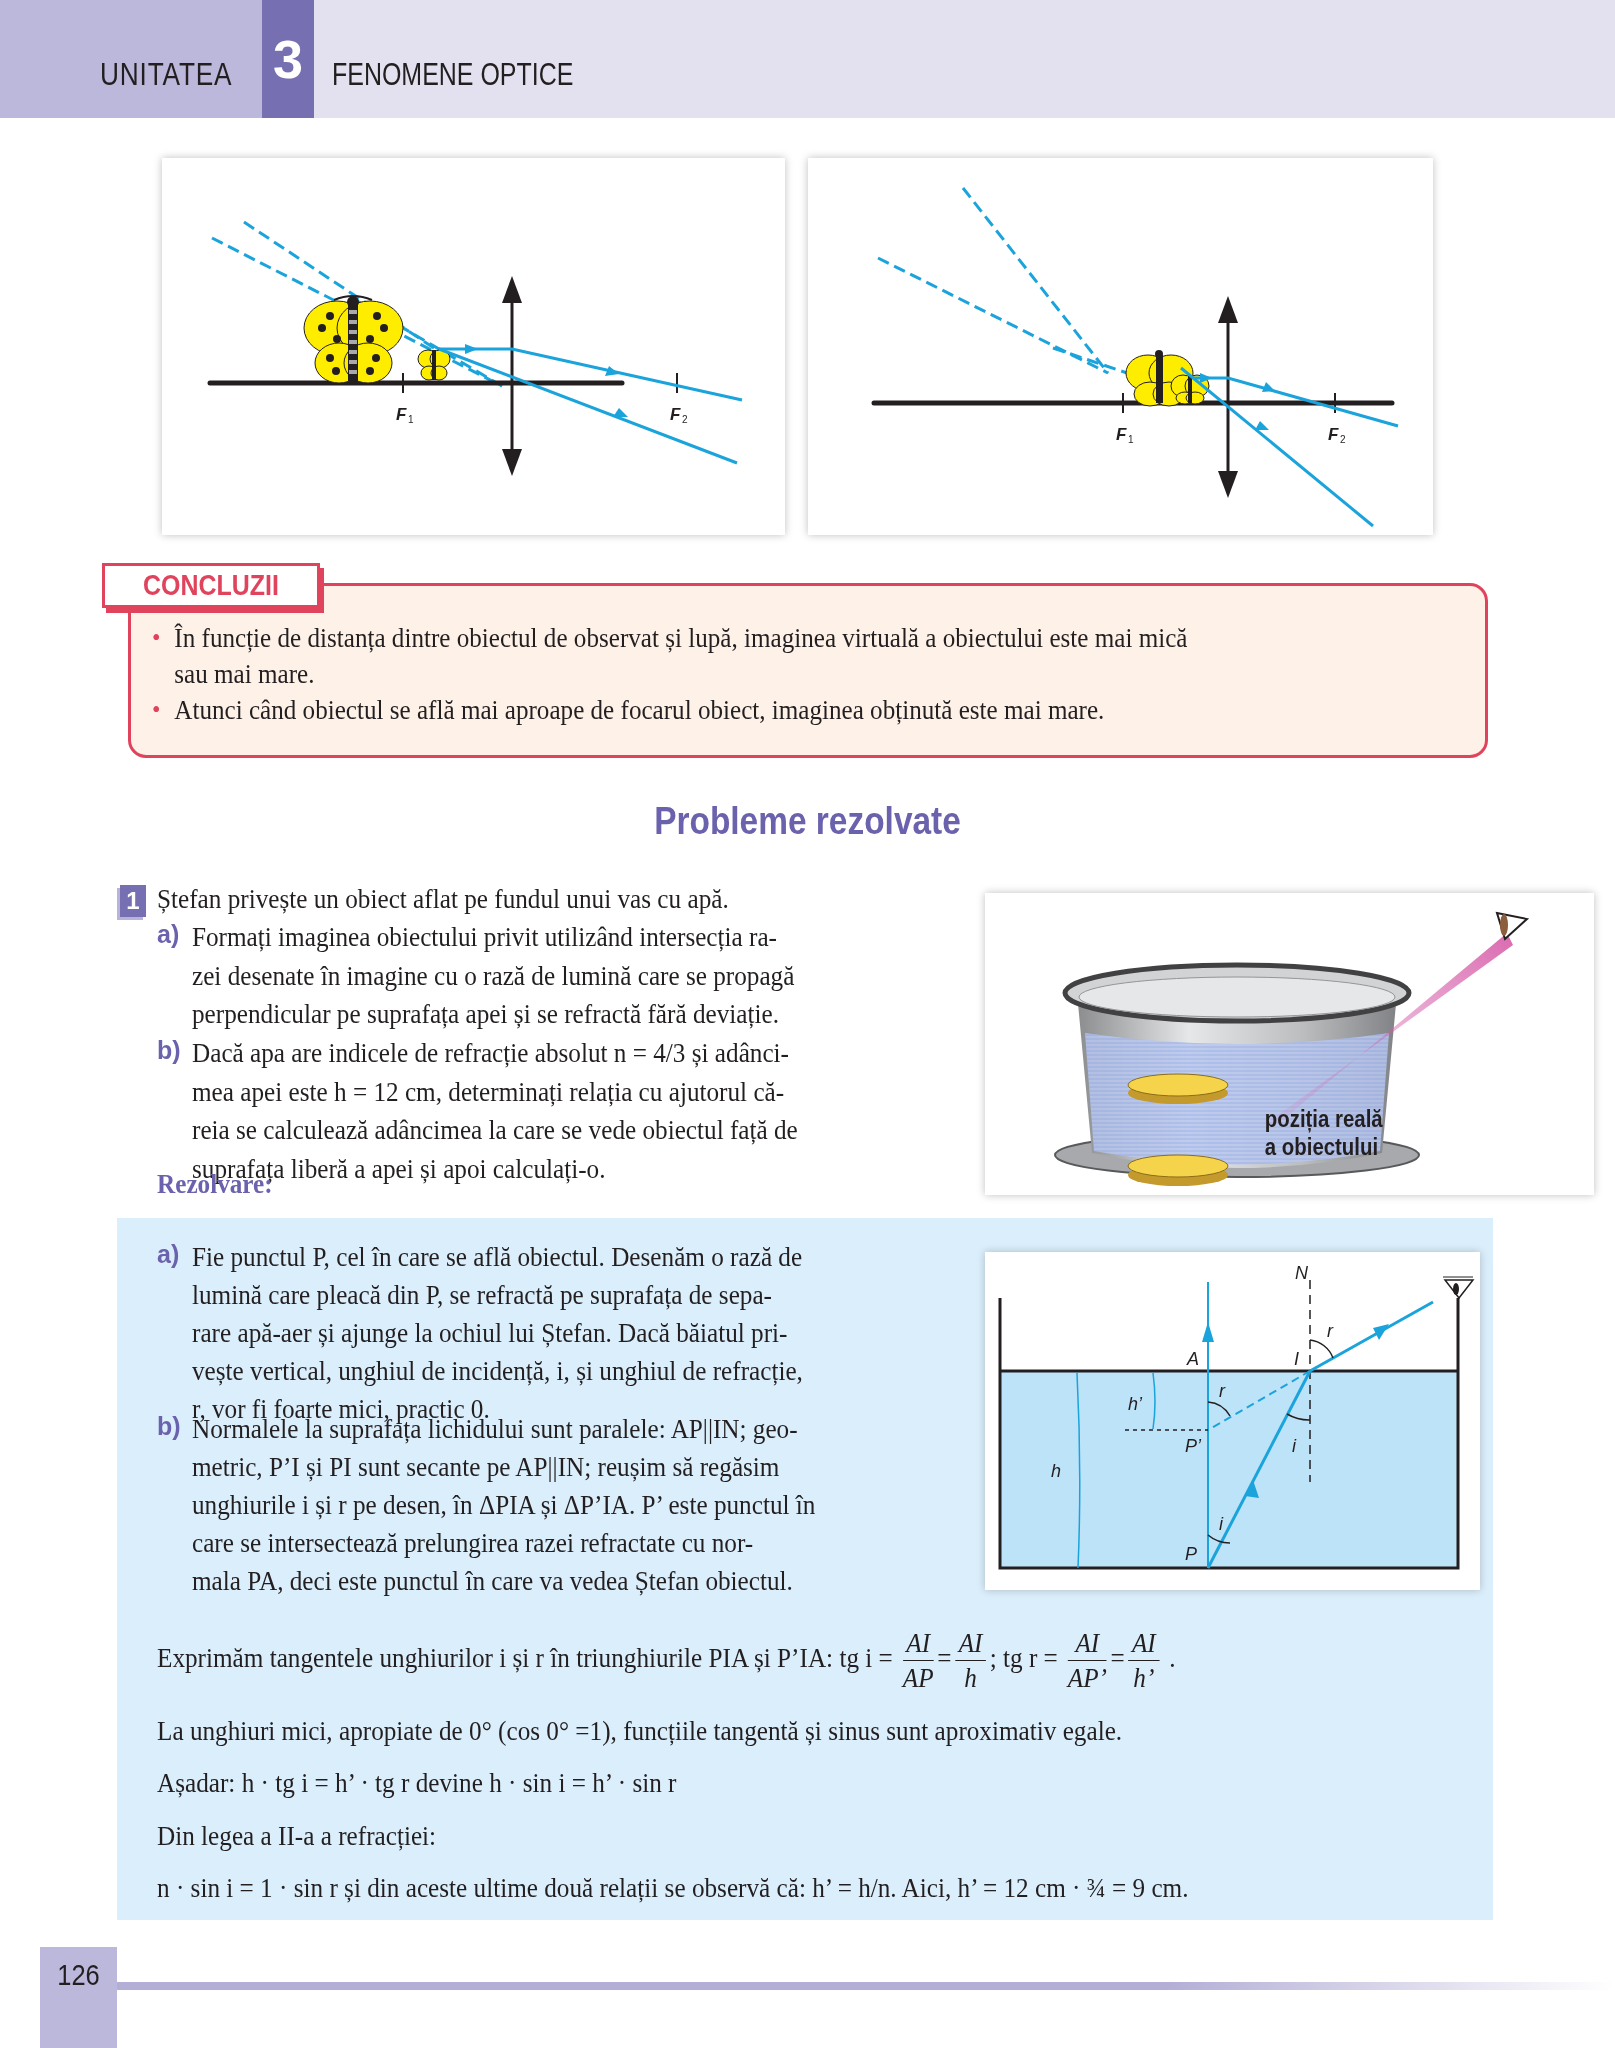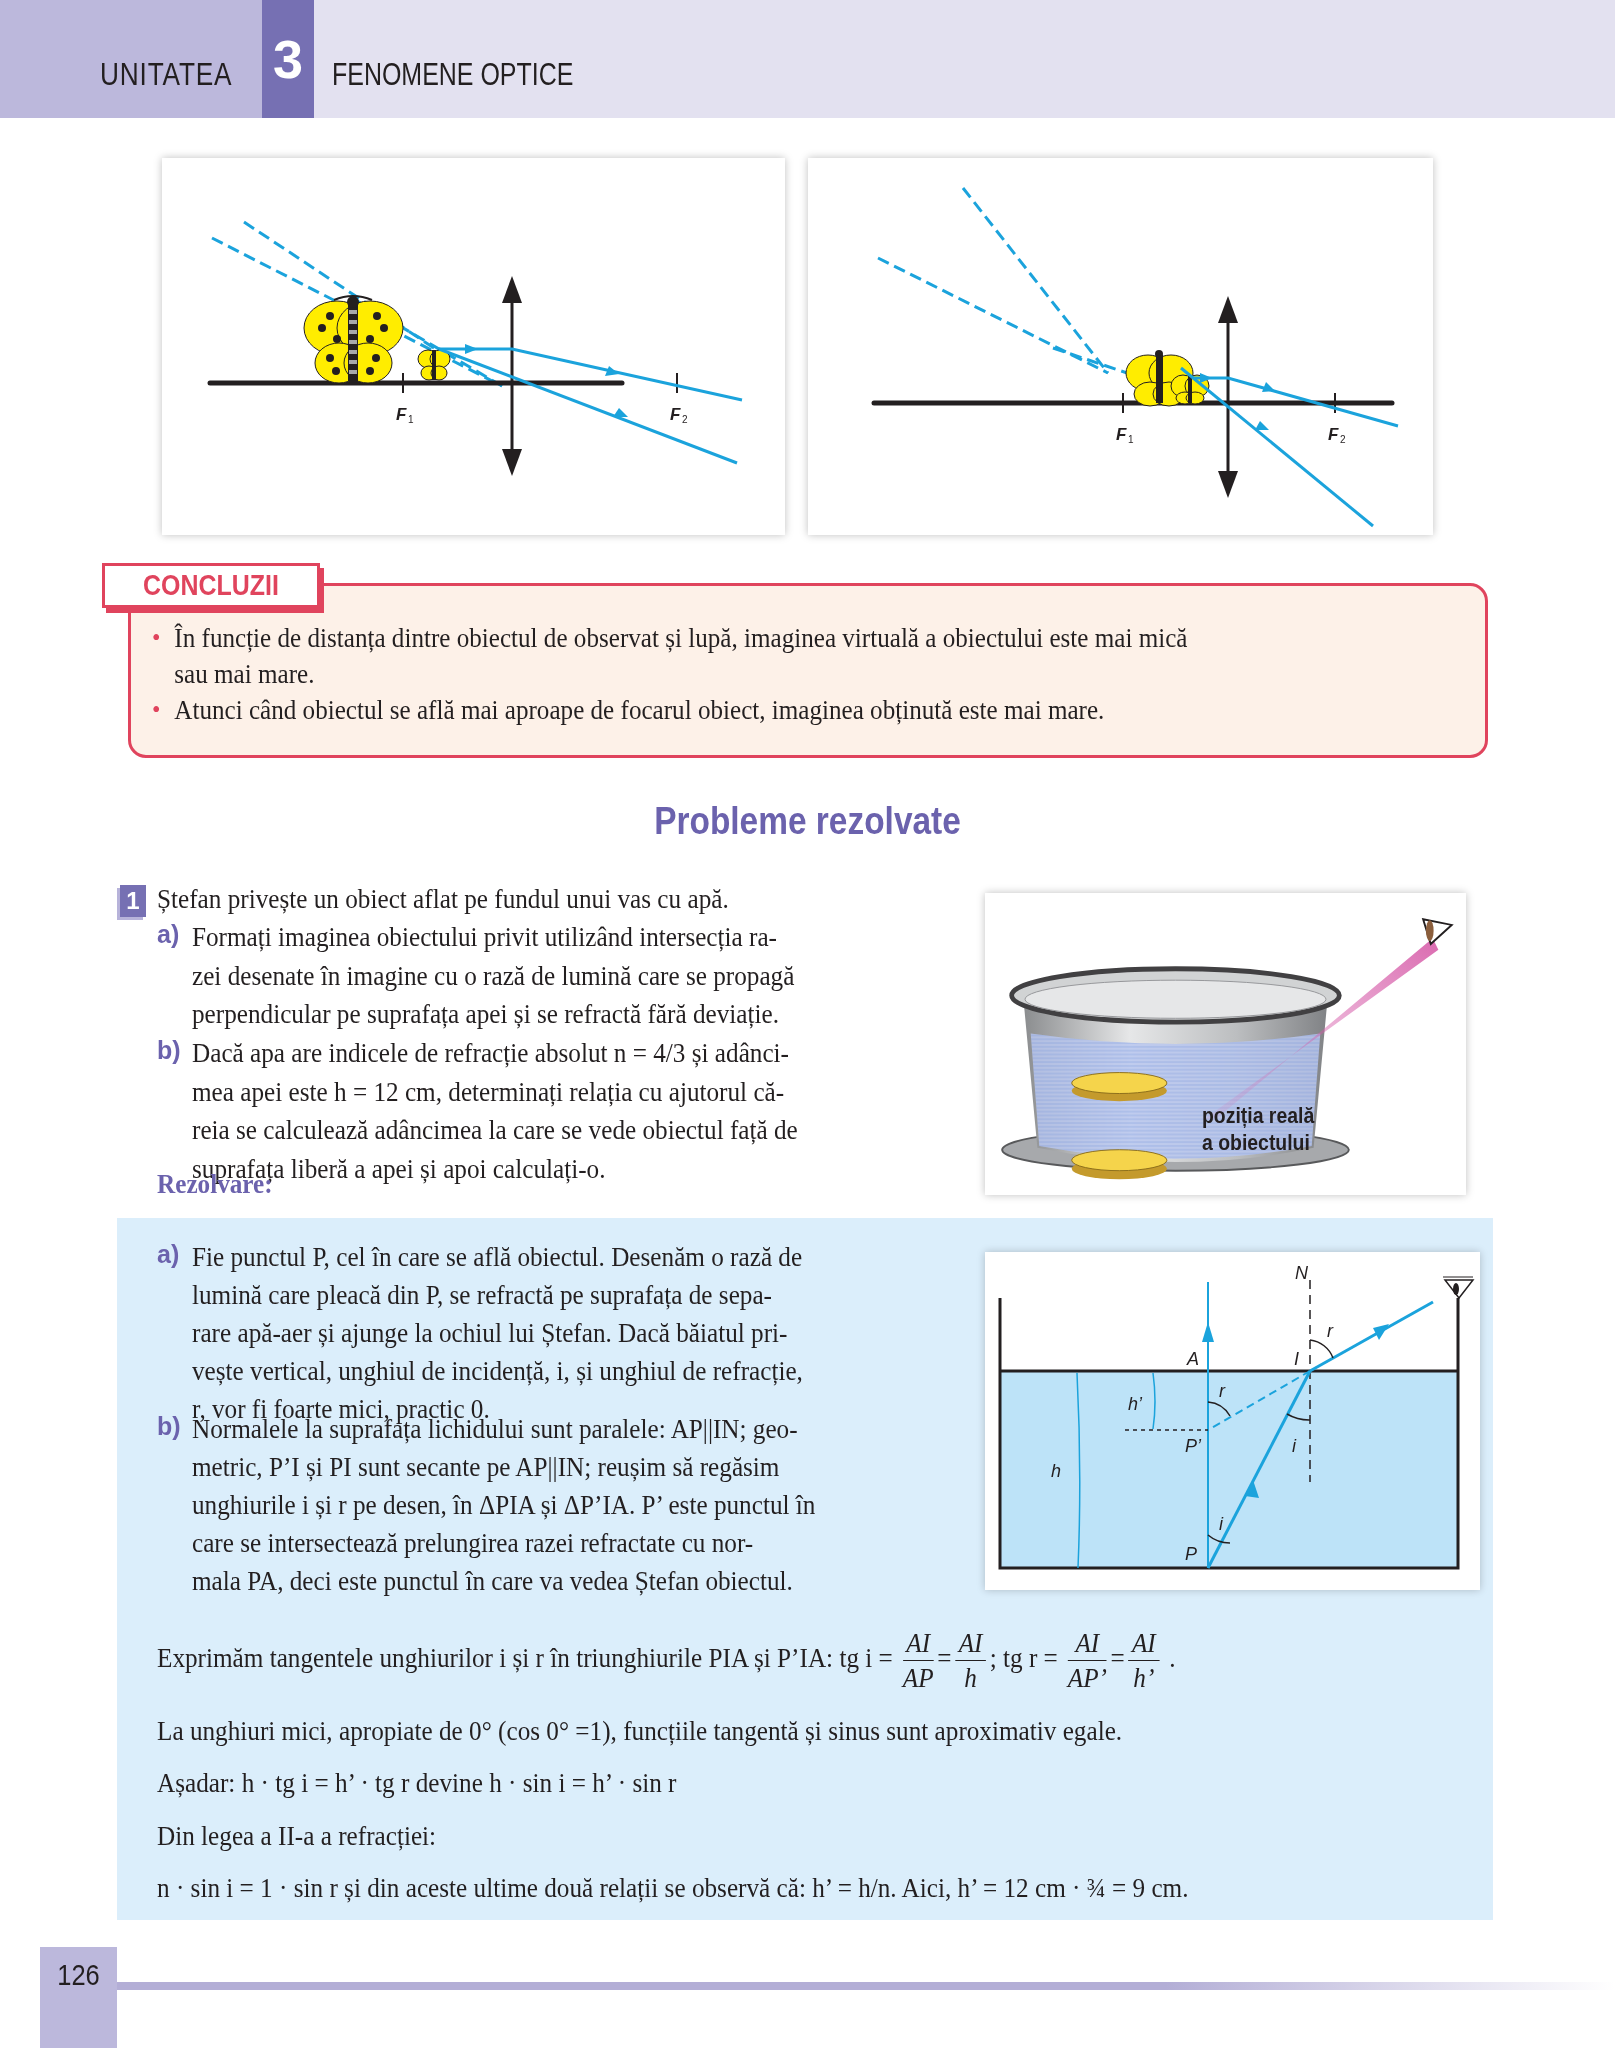--- a/index.html
+++ b/index.html
@@ -44,21 +44,21 @@
 
   
   #prob-num { left:120px; top:885px; width:26px; height:32px; background:#7670b3; color:#fff;
               font-family:"Liberation Sans", sans-serif; font-weight:bold; font-size:24px; text-align:center; line-height:32px;
               box-shadow:-3px 3px 0 #b7b3da; }
   .ptext { font-size:28px; line-height:38.5px; transform:scaleX(0.9); transform-origin:left; white-space:nowrap; }
   .plabel { color:#6b62ad; font-family:"Liberation Sans", sans-serif; font-weight:bold; font-size:25px; }
   #rezolvare { left:157px; top:1165px; color:#6b62ad; font-weight:bold; font-size:28px; }
 
   
-  #pot-frame { left:985px; top:893px; width:481px; height:302px; background:#fff; box-shadow:0 0 8px rgba(0,0,0,0.25); }
+  #pot-frame { left:985px; top:893px; width:609px; height:302px; background:#fff; box-shadow:0 0 8px rgba(0,0,0,0.25); }
   #pot-frame svg { width:100%; height:100%; display:block; }
 
   
   #sol-box { left:117px; top:1218px; width:1376px; height:702px; background:#dbeefb; }
   #diag-frame { left:985px; top:1252px; width:495px; height:338px; background:#fff; box-shadow:0 0 8px rgba(0,0,0,0.22); }
   #diag-frame svg { width:100%; height:100%; display:block; }
   .dlabel { font-family:"Liberation Sans", sans-serif; font-style:italic; font-size:18px; fill:#231f20; }
 
   .stext { font-size:28px; line-height:38px; white-space:nowrap; transform:scaleX(0.9); transform-origin:left; }
   .frac { display:inline-block; vertical-align:middle; text-align:center; margin:0 4px; }

